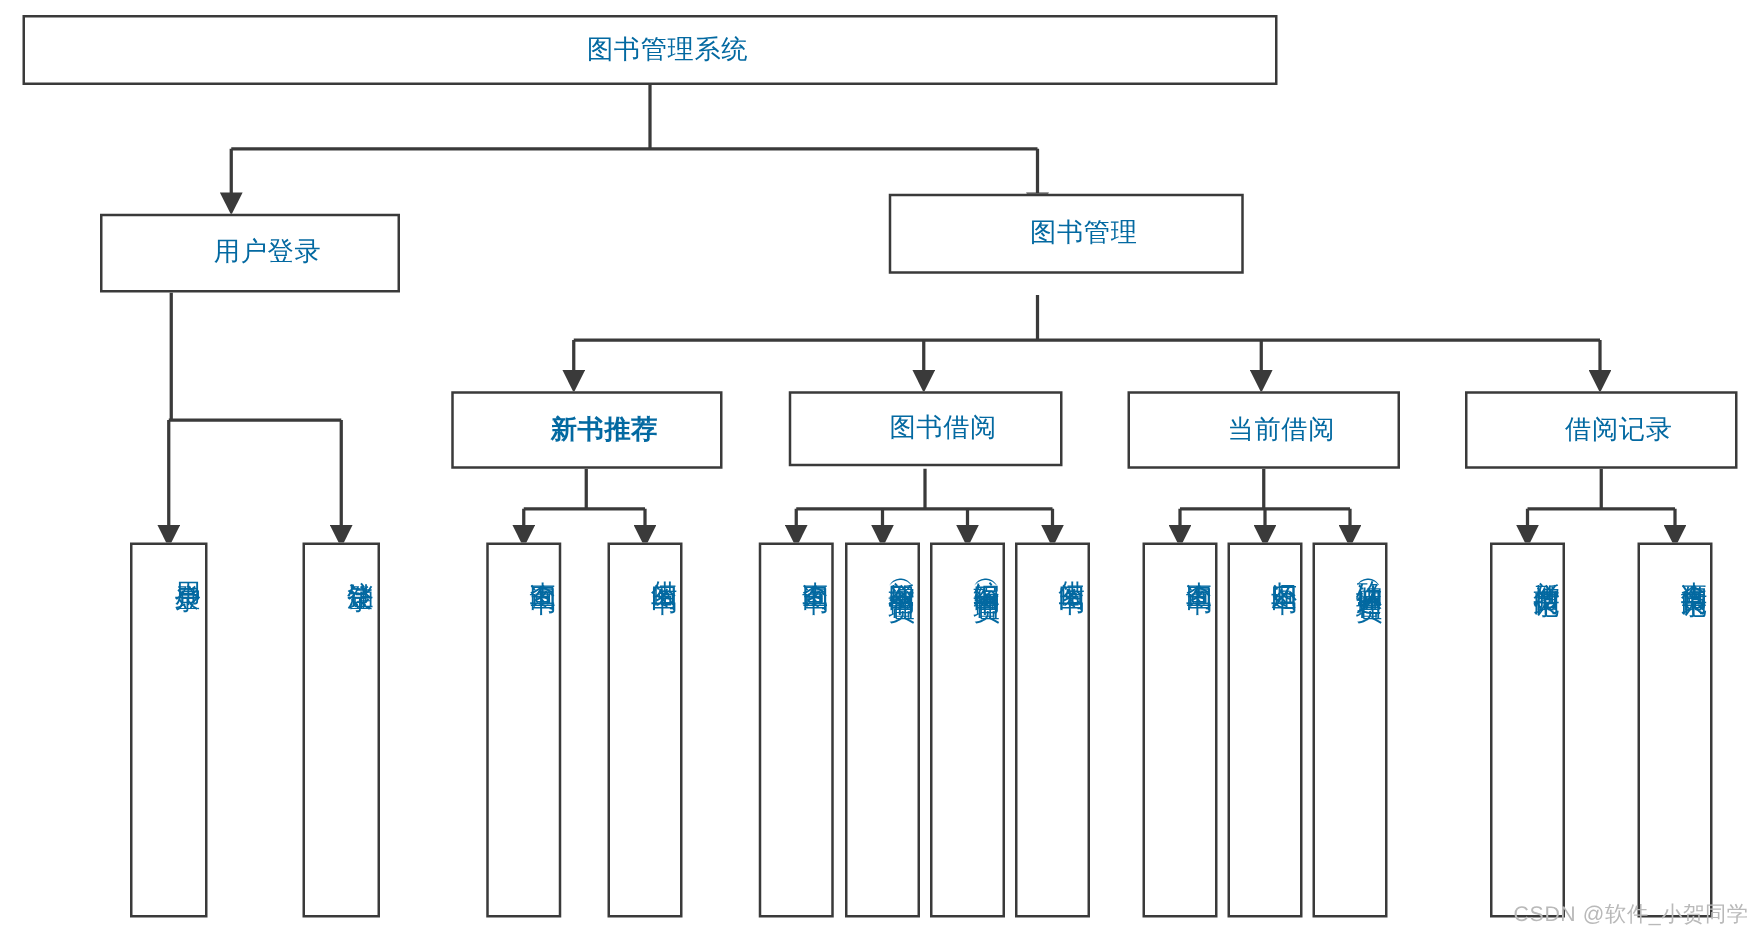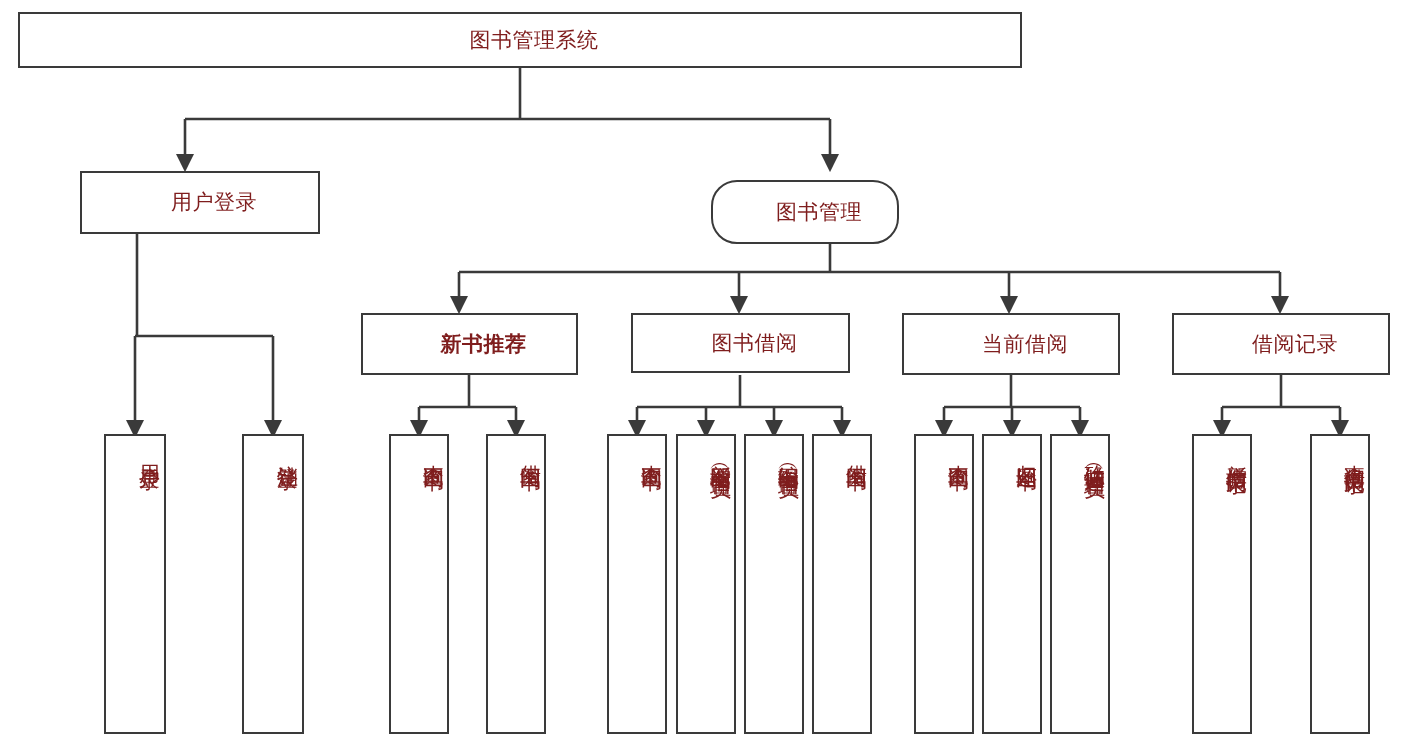--- a/index.html
+++ b/index.html
@@ -26,21 +26,21 @@
     height: 747px;
   }
   .node {
     position: absolute;
     box-sizing: border-box;
     background: #ffffff;
     border: 2px solid #3a3a3a;
     display: flex;
     align-items: center;
     justify-content: center;
-    color: #7f1d1d;
+    color: #0369a1;
     z-index: 2;
     padding-left: 28px;
   }
   .node-label {
     display: block;
     line-height: 1.18;
     letter-spacing: 0.5px;
     white-space: nowrap;
   }
   .node.horizontal .node-label {
@@ -125,21 +125,21 @@
   </svg>
 
   <div class="node horizontal" style="left:18px; top:12px; width:1004px; height:56px;">
     <span class="node-label">图书管理系统</span>
   </div>
 
   <div class="node horizontal" style="left:80px; top:171px; width:240px; height:63px;">
     <span class="node-label">用户登录</span>
   </div>
 
-  <div class="node horizontal" style="left:711px; top:180px; width:188px; height:64px;border-radius:26px;">
+  <div class="node horizontal" style="left:711px; top:155px; width:284px; height:64px;">
     <span class="node-label">图书管理</span>
   </div>
 
   <div class="node horizontal" style="left:361px; top:313px; width:217px; height:62px;font-weight:bold;">
     <span class="node-label">新书推荐</span>
   </div>
 
   <div class="node horizontal" style="left:631px; top:313px; width:219px; height:60px;">
     <span class="node-label">图书借阅</span>
   </div>
@@ -197,14 +197,15 @@
   </div>
 
   <div class="node vertical" style="left:1192px; top:434px; width:60px; height:300px;">
     <span class="node-label">新增借阅记录</span>
   </div>
 
   <div class="node vertical" style="left:1310px; top:434px; width:60px; height:300px;">
     <span class="node-label">查询借阅记录</span>
   </div>
 
+  <div id="watermark">CSDN @软件_小贺同学</div>
 
 </div>
 
 </body></html>

